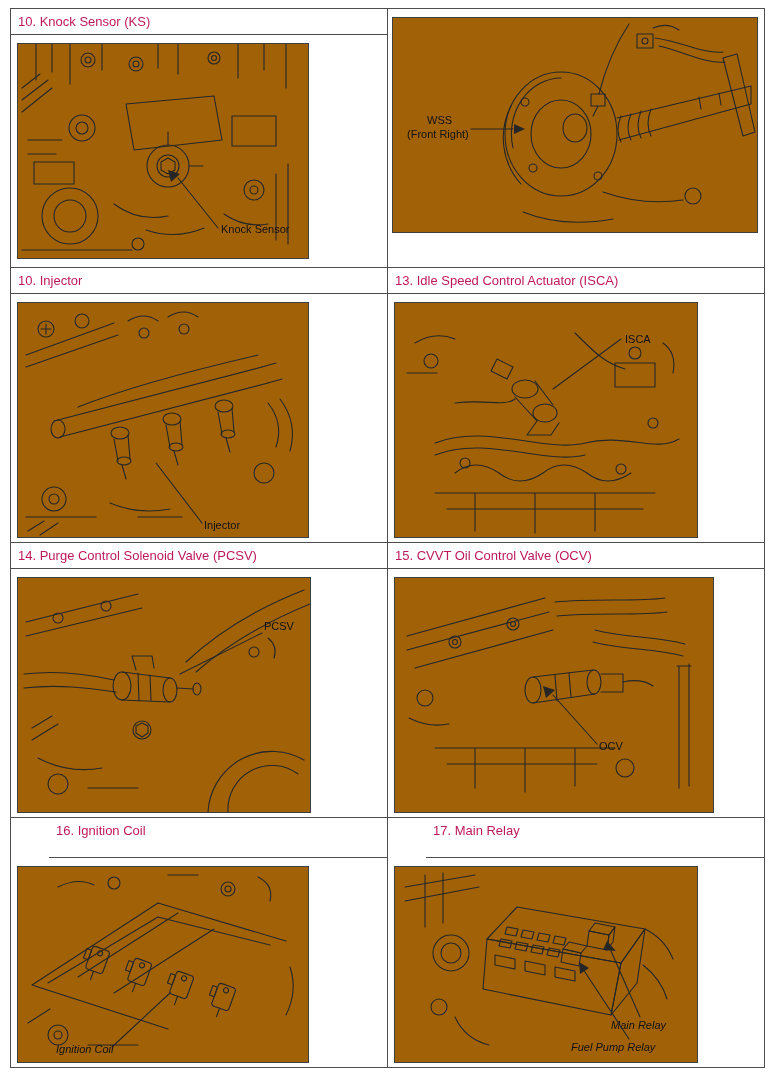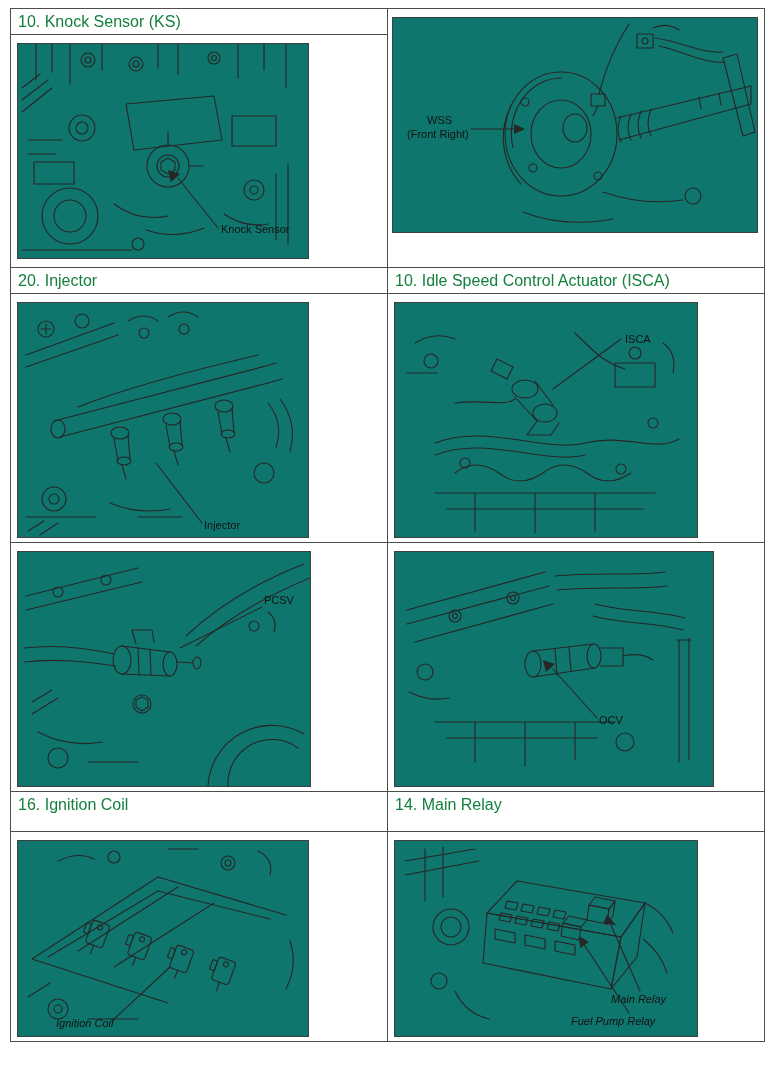--- a/index.html
+++ b/index.html
@@ -1,29 +1,29 @@
 <!DOCTYPE html>
 <html><head>
 <meta charset="utf-8">
 <style>
   html,body { margin:0; padding:0; background:#ffffff; }
   body { width:773px; height:1081px; font-family:"Liberation Sans", sans-serif; }
   .page { box-sizing:border-box; width:773px; height:1081px; padding:8px 8px 9px 10px; background:#fff; }
   .sheet { border-top:1px solid #4d4d4d; border-left:1px solid #4d4d4d; }
   .row { display:grid; grid-template-columns:1fr 1fr; }
   .cell { border-right:1px solid #4d4d4d; border-bottom:1px solid #4d4d4d; background:#fff; }
-  .cell-title { box-sizing:border-box; font-size:16px; line-height:17px; color:#15803d;
+  .cell-title { box-sizing:border-box; font-size:13px; line-height:17px; color:#be185d;
                 padding:4px 7px 3px 7px; border-bottom:1px solid #4d4d4d; }
   .h26 { height:26px; }
-  .h40 { height:40px; }
+  .h40 { height:40px;margin-left:38px; }
   .cell-body { position:relative; overflow:hidden; }
   .b214 { height:232px; }
   .b234 { height:248px; }
   .b195 { height:209px;font-style:italic; }
-  .figure-box { box-sizing:content-box; margin:8px 0 0 6px; border:1px solid #3f3f3f; background:#0f766e; }
+  .figure-box { box-sizing:content-box; margin:8px 0 0 6px; border:1px solid #3f3f3f; background:#a16207; }
   .figure-box.flush { margin-left:4px; }
   .fig { display:block; }
   .fig path, .fig circle, .fig ellipse, .fig rect, .fig line, .fig polyline {
     fill:none; stroke:#262626; stroke-width:1.1; stroke-linecap:round; stroke-linejoin:round;
   }
   .fig polygon.arrow { fill:#262626; stroke:none; }
   .fig text { font-family:"Liberation Sans", sans-serif; font-size:11px; fill:#111111; stroke:none; }
 </style>
 </head>
 <body>
@@ -107,21 +107,21 @@
                 <polygon class="arrow" points="132,111 121,106 121,116"></polygon>
               </g>
             </svg>
           </div>
         </div>
       </div>
     </div>
 
     <div class="row">
       <div class="cell">
-        <div class="cell-title h26">20. Injector</div>
+        <div class="cell-title h26">10. Injector</div>
         <div class="cell-body b234">
           <div class="figure-box" style="width:290px;height:234px">
             <svg class="fig" width="290" height="234" viewBox="0 0 290 234">
               <g>
                 <circle cx="28" cy="26" r="8"></circle>
                   <path d="M23,26 h10 M28,21 v10"></path>
                 <circle cx="64" cy="18" r="7"></circle>
                 <path d="M8,52 L96,20 M8,64 L100,32"></path>
                 <path d="M110,18 q16,-10 30,0 M150,14 q16,-10 30,0"></path>
                 <circle cx="126" cy="30" r="5"></circle>
@@ -152,21 +152,21 @@
               <g>
                 <path d="M184,220 L138,160"></path>
                 <text x="186" y="226">Injector</text>
               </g>
             </svg>
           </div>
         </div>
       </div>
 
       <div class="cell">
-        <div class="cell-title h26">10. Idle Speed Control Actuator (ISCA)</div>
+        <div class="cell-title h26">13. Idle Speed Control Actuator (ISCA)</div>
         <div class="cell-body b234">
           <div class="figure-box" style="width:302px;height:234px">
             <svg class="fig" width="302" height="234" viewBox="0 0 302 234">
               <g>
                 <path d="M112,76 l-16,-8 l6,-12 l16,8 z"></path>
                 <ellipse cx="130" cy="86" rx="13" ry="9"></ellipse>
                 <path d="M120,94 L142,118 M140,78 L158,102"></path>
                 <ellipse cx="150" cy="110" rx="12" ry="9"></ellipse>
                 <path d="M142,118 l-10,14 h24 l8,-12"></path>
                 <path d="M40,140 C90,120 150,150 190,140 S260,150 284,136"></path>
@@ -189,20 +189,21 @@
                 <text x="230" y="40">ISCA</text>
               </g>
             </svg>
           </div>
         </div>
       </div>
     </div>
 
     <div class="row">
       <div class="cell">
+        <div class="cell-title h26">14. Purge Control Solenoid Valve (PCSV)</div>
         <div class="cell-body b234">
           <div class="figure-box" style="width:292px;height:234px">
             <svg class="fig" width="292" height="234" viewBox="0 0 292 234">
               <g>
                 <path d="M8,44 L120,16 M8,58 L124,30"></path>
                 <circle cx="40" cy="40" r="5"></circle>
                   <circle cx="88" cy="28" r="5"></circle>
                 <path d="M286,12 C240,30 200,54 168,84 M292,26 C248,44 210,66 178,94"></path>
                 <path d="M6,96 C40,92 70,96 96,102 M6,110 C40,106 70,110 98,114"></path>
                 <ellipse cx="104" cy="108" rx="9" ry="14"></ellipse>
@@ -224,20 +225,21 @@
               <g>
                 <path d="M244,55 L162,96"></path>
                 <text x="246" y="52">PCSV</text>
               </g>
             </svg>
           </div>
         </div>
       </div>
 
       <div class="cell">
+        <div class="cell-title h26">15. CVVT Oil Control Valve (OCV)</div>
         <div class="cell-body b234">
           <div class="figure-box" style="width:318px;height:234px">
             <svg class="fig" width="318" height="234" viewBox="0 0 318 234">
               <g>
                 <path d="M12,58 L150,20 M12,72 L154,34 M20,90 L158,52"></path>
                 <circle cx="60" cy="64" r="6"></circle>
                   <circle cx="60" cy="64" r="2.5"></circle>
                 <circle cx="118" cy="46" r="6"></circle>
                   <circle cx="118" cy="46" r="2.5"></circle>
                 <path d="M160,24 C200,20 240,24 270,20 M162,38 C202,34 242,38 272,34"></path>
@@ -314,21 +316,21 @@
                 <path d="M94,180 L152,126"></path>
                 <text x="38" y="186">Ignition Coil</text>
               </g>
             </svg>
           </div>
         </div>
       </div>
 
       <div class="cell">
         <div class="cell-title h40">
-          <div>14. Main Relay</div>
+          <div>17. Main Relay</div>
         </div>
         <div class="cell-body b195">
           <div class="figure-box" style="width:302px;height:195px">
             <svg class="fig" width="302" height="195" viewBox="0 0 302 195">
               <g>
                 <path d="M10,20 L80,8 M10,34 L84,20 M30,8 V60 M48,6 V56"></path>
                 <circle cx="56" cy="86" r="18"></circle>
                   <circle cx="56" cy="86" r="10"></circle>
                 <path d="M92,72 L226,96 L250,62 L122,40 Z"></path>
                 <path d="M92,72 L88,122 L216,148 L226,96 Z"></path>

